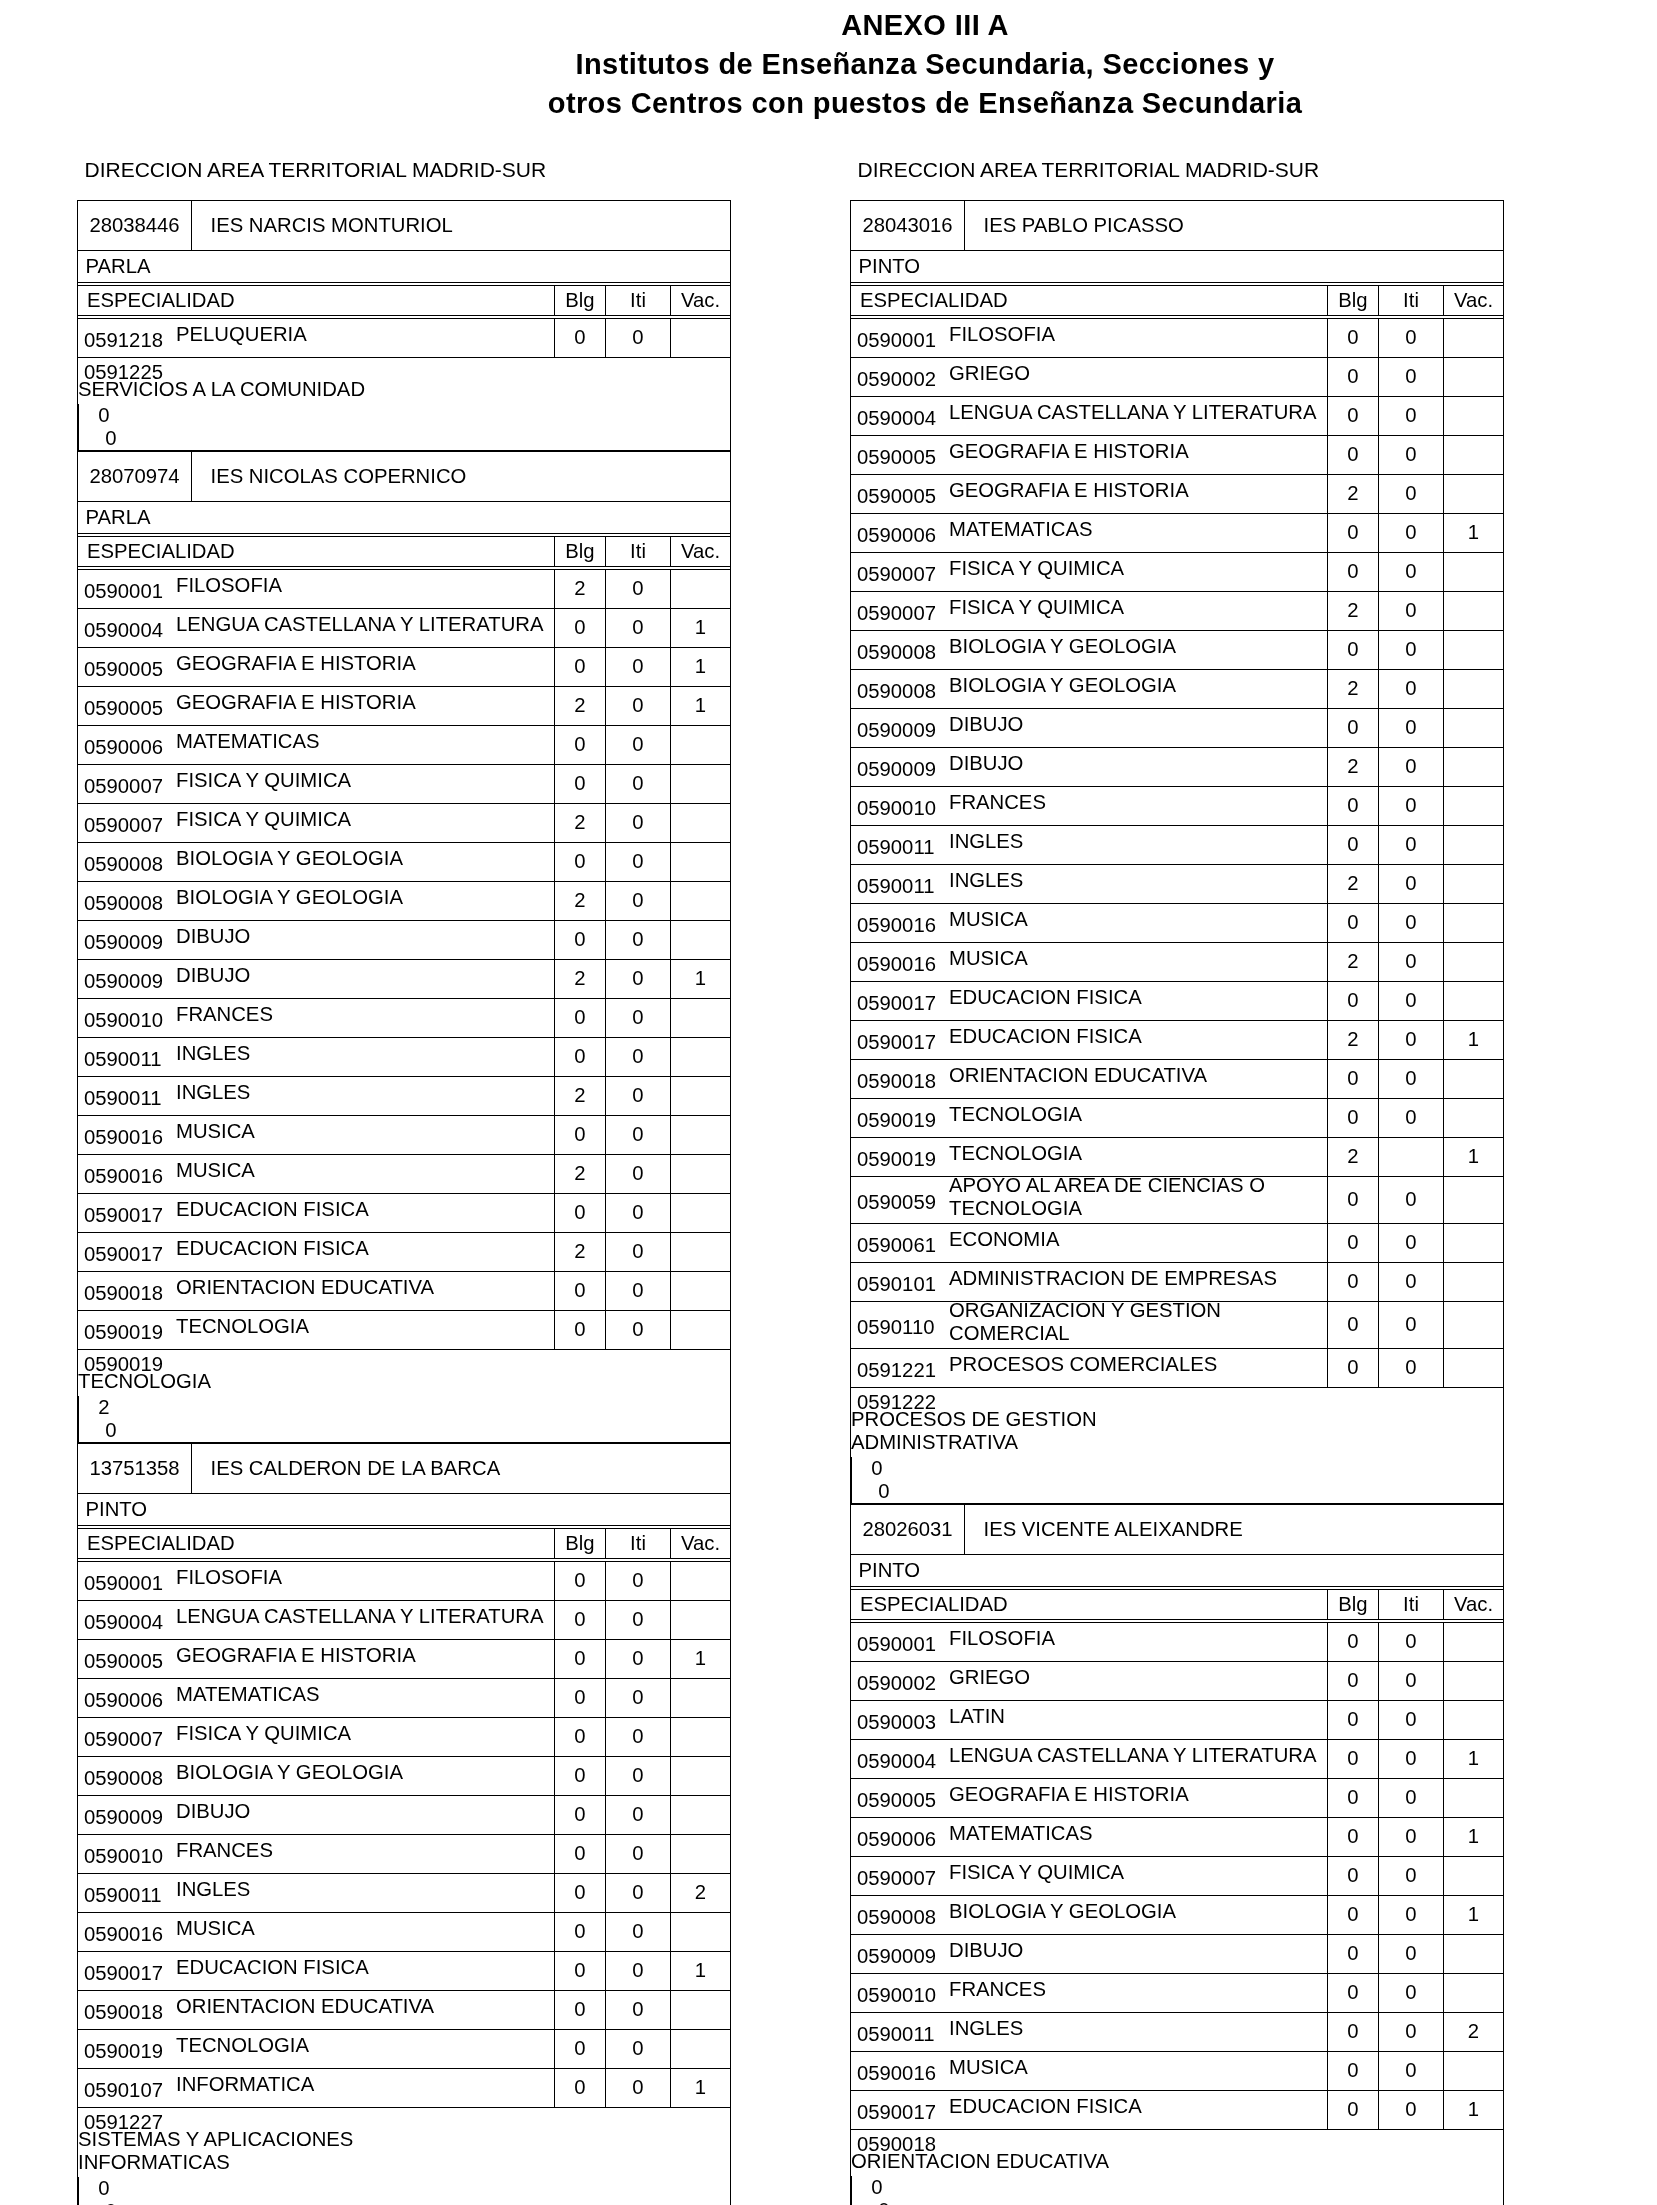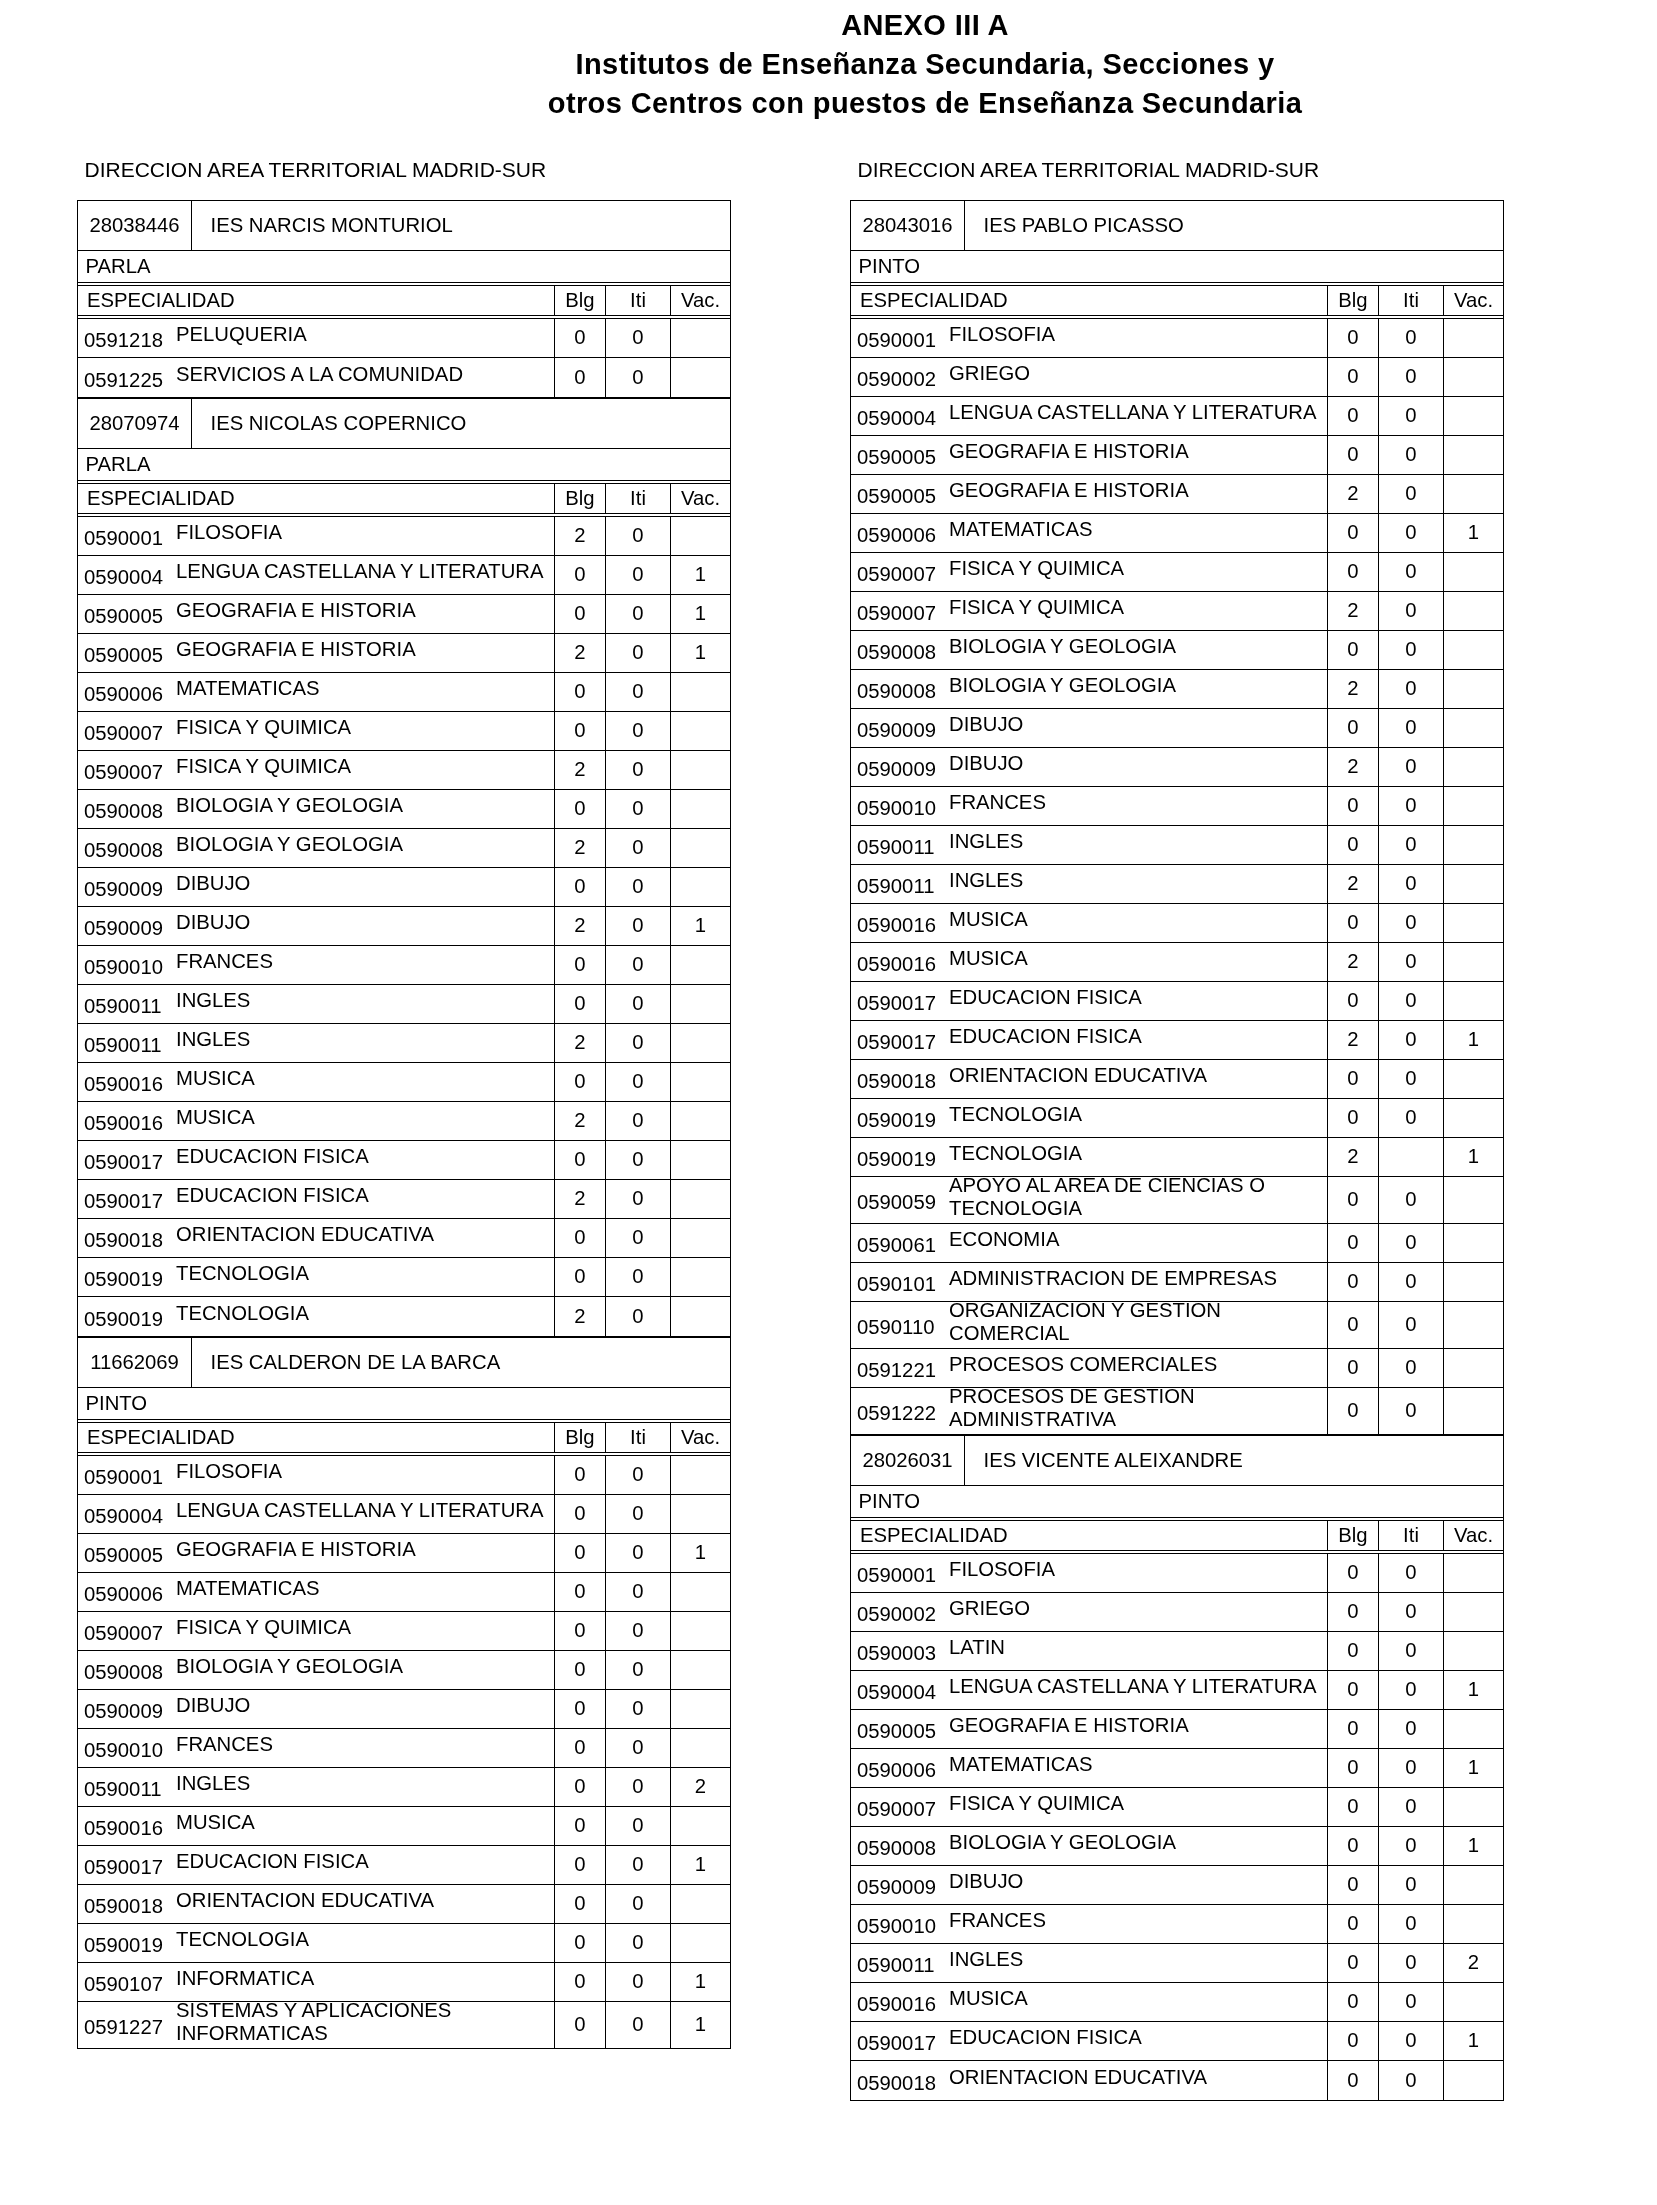--- a/index.html
+++ b/index.html
@@ -85,21 +85,21 @@
   .w-blg { width: 51px; }
   .w-iti { width: 65px; }
   .w-vac { width: 60px; }
 
   .row {
     display: flex;
     min-height: 39px;
     border-bottom: 1.5px solid #000;
     font-size: 20.3px;
   }
-  .row:last-child { border-bottom: none; }
+  .row:last-child { border-bottom: none; flex-direction: column; }
   .row .rcode {
     width: 98px;
     padding-left: 6px;
     display: flex; align-items: center;
   }
   .row .rcode span { transform: translateY(3px); }
   .row .rname {
     flex: 1;
     display: flex; align-items: center;
     white-space: pre-line;
@@ -362,21 +362,21 @@
               <span>0590019</span>
             </div>
             <div class="rname"><span>TECNOLOGIA</span></div>
             <div class="vcell w-blg">2</div>
             <div class="vcell w-iti">0</div>
             <div class="vcell w-vac"></div>
           </div>
         </div>
         <div class="block">
           <div class="center-head">
-            <div class="code">11662069</div>
+            <div class="code">13751358</div>
             <div class="cname">IES CALDERON DE LA BARCA</div>
           </div>
           <div class="muni">PINTO</div>
           <div class="cols-head">
             <div class="h-esp">ESPECIALIDAD</div>
             <div class="hcell w-blg">Blg</div>
             <div class="hcell w-iti">Iti</div>
             <div class="hcell w-vac">Vac.</div>
           </div>
           <div class="row">

